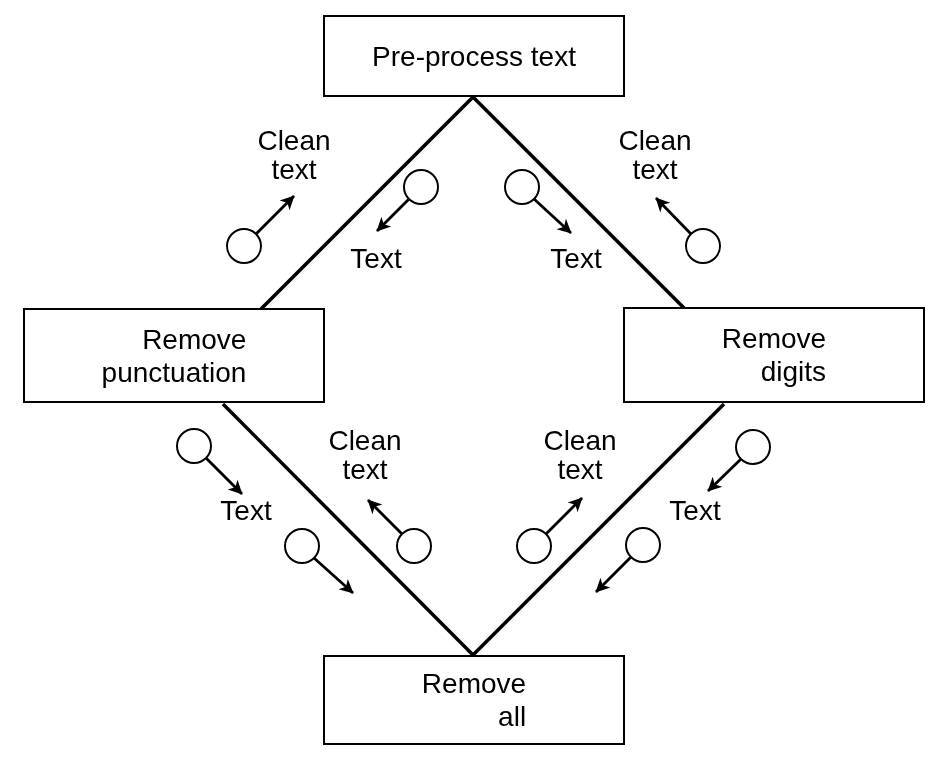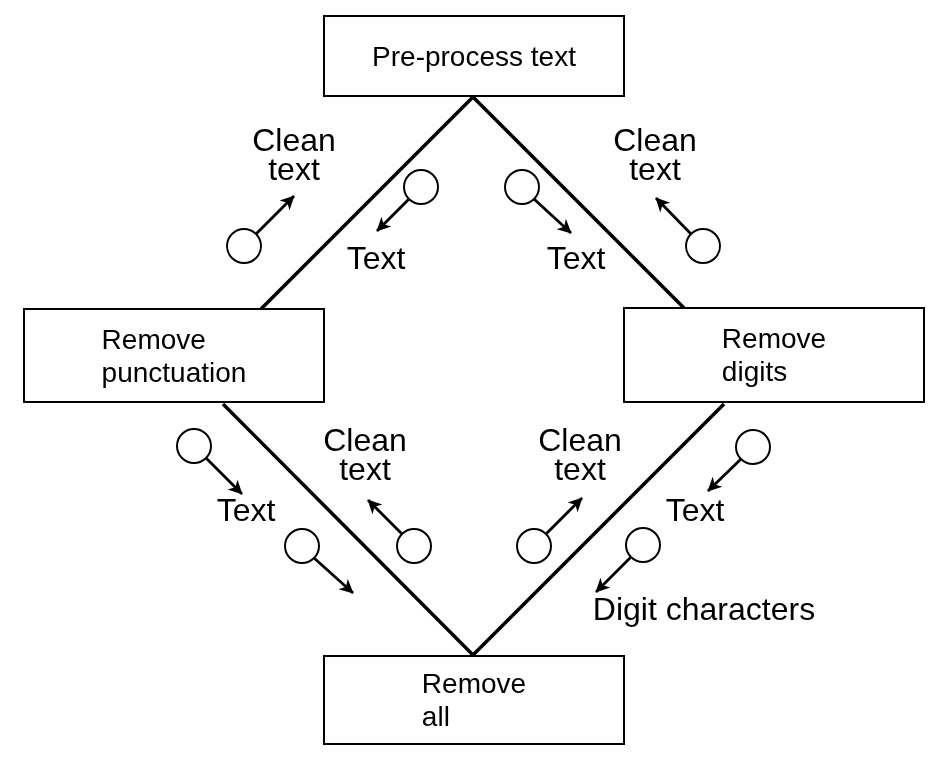--- a/index.html
+++ b/index.html
@@ -21,34 +21,34 @@
     left: 0;
     top: 0;
   }
   .node {
     position: absolute;
     background: #ffffff;
     border: 2px solid #000000;
     display: flex;
     align-items: center;
     justify-content: center;
-    text-align: left;
+    text-align: right;
     font-size: 28px;
     line-height: 33px;
     white-space: pre-line;
     box-sizing: border-box;
   }
   .node-top    { left: 323px; top: 15px;  width: 302px; height: 82px; }
   .node-left   { left: 23px;  top: 308px; width: 302px; height: 95px; }
   .node-right  { left: 623px; top: 307px; width: 302px; height: 96px; }
   .node-bottom { left: 323px; top: 655px; width: 302px; height: 90px; }
   .lbl {
     position: absolute;
     transform: translateX(-50%);
-    font-size: 32px;
+    font-size: 28px;
     line-height: 29px;
     text-align: center;
     white-space: pre-line;
   }
   .lbl-ul-clean { left: 294px; top: 126px; }
   .lbl-ur-clean { left: 655px; top: 126px; }
   .lbl-ul-text  { left: 376px; top: 244px; }
   .lbl-ur-text  { left: 576px; top: 244px; }
   .lbl-ll-clean { left: 365px; top: 426px; }
   .lbl-lr-clean { left: 580px; top: 426px; }
@@ -121,15 +121,14 @@
   <div class="lbl lbl-ur-clean">Clean
 text</div>
   <div class="lbl lbl-ul-text">Text</div>
   <div class="lbl lbl-ur-text">Text</div>
   <div class="lbl lbl-ll-clean">Clean
 text</div>
   <div class="lbl lbl-lr-clean">Clean
 text</div>
   <div class="lbl lbl-ll-text">Text</div>
   <div class="lbl lbl-lr-text">Text</div>
-  <div class="lbl lbl-digit">Digit characters</div>
 
 </div>
 
 </body></html>

